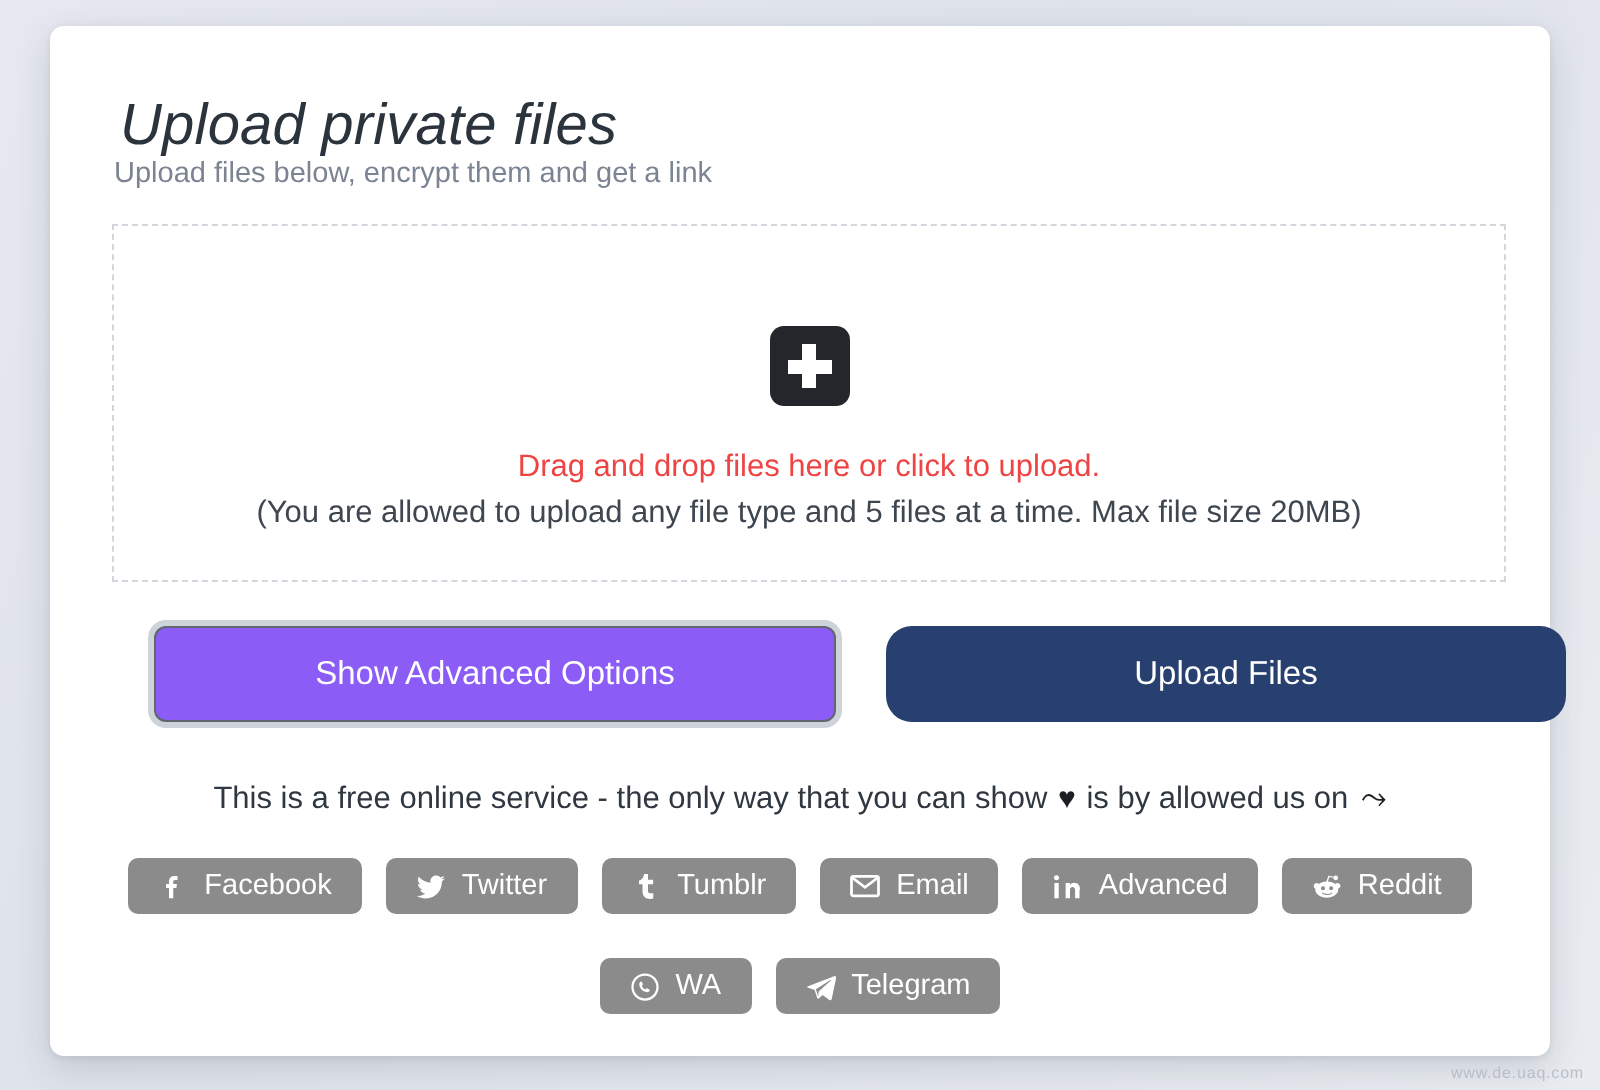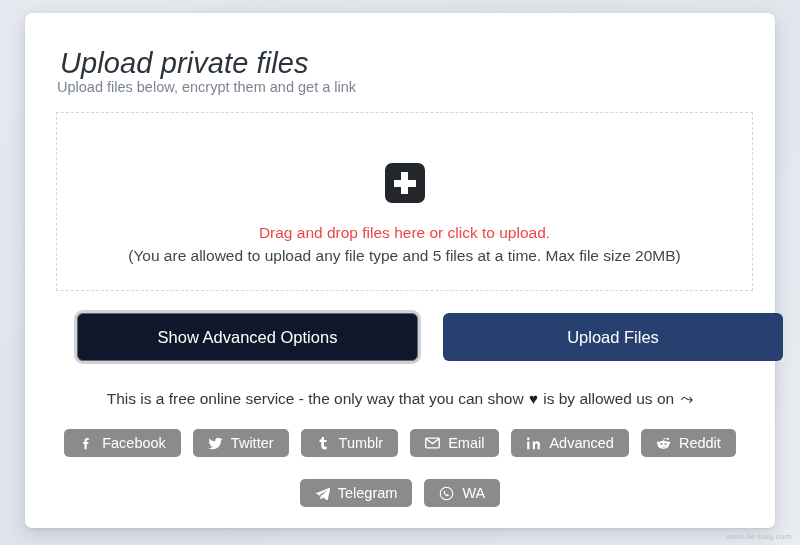--- a/index.html
+++ b/index.html
@@ -132,28 +132,29 @@
     cursor: pointer;
     display: flex;
     align-items: center;
     justify-content: center;
     box-sizing: border-box;
     padding: 0;
   }
   .btn-advanced {
     left: 26px;
     width: 341px;
-    background: #0f172a;
+    background: #8b5cf6;
     box-shadow: 0 0 0 3px rgba(190, 196, 204, 0.75);
     border: 1px solid #60666d;
   }
   .btn-upload {
     left: 392px;
     width: 340px;
     background: #27406f;
+    border-radius: 13px;
   }
 
   
   .share-text {
     position: absolute;
     left: 0;
     right: 0;
     top: 377px;
     text-align: center;
     font-size: 15.5px;
@@ -306,34 +307,34 @@
       </span>
       <span>Reddit</span>
     </button>
 
   </div>
 
   <div class="social-row social-row-2">
 
     <button class="social-btn">
       <span class="social-ico">
-        <svg width="15" height="15" viewBox="0 0 24 24" fill="#ffffff">
-            <path d="M22.5 3.3 1.6 11.4c-.9.3-.9.9-.1 1.1l5.3 1.7 2 6.2c.2.7.4.9 1 .9.4 0 .6-.2.9-.5l2.6-2.5 5.4 4c1 .5 1.7.3 1.9-.9l3.5-16.4c.3-1.4-.5-2-1.6-1.7zM7.9 13.8l11.4-7.2c.5-.3 1-.2.6.2l-9.8 8.8-.4 4-1.8-5.8z"></path>
-          </svg>
-      </span>
-      <span>Telegram</span>
-    </button>
-
-    <button class="social-btn">
-      <span class="social-ico">
         <svg width="15" height="15" viewBox="0 0 24 24" fill="none" stroke="#ffffff" stroke-width="1.8">
             <circle cx="12" cy="12" r="10"></circle>
             <path d="M8.6 7.6c.3-.1.7 0 .9.4l.8 1.5c.1.3.1.6-.1.8l-.5.5c-.2.2-.2.4-.1.6.5 1 1.4 1.9 2.4 2.4.2.1.5.1.6-.1l.5-.5c.2-.2.5-.3.8-.1l1.5.8c.4.2.5.6.4.9-.3.8-1.1 1.4-2 1.4-3.2 0-6.4-3.2-6.4-6.4 0-.9.5-1.8 1.2-2.2z" fill="#ffffff" stroke="none"></path>
           </svg>
       </span>
       <span>WA</span>
     </button>
 
+    <button class="social-btn">
+      <span class="social-ico">
+        <svg width="15" height="15" viewBox="0 0 24 24" fill="#ffffff">
+            <path d="M22.5 3.3 1.6 11.4c-.9.3-.9.9-.1 1.1l5.3 1.7 2 6.2c.2.7.4.9 1 .9.4 0 .6-.2.9-.5l2.6-2.5 5.4 4c1 .5 1.7.3 1.9-.9l3.5-16.4c.3-1.4-.5-2-1.6-1.7zM7.9 13.8l11.4-7.2c.5-.3 1-.2.6.2l-9.8 8.8-.4 4-1.8-5.8z"></path>
+          </svg>
+      </span>
+      <span>Telegram</span>
+    </button>
+
   </div>
 
 </div>
 
 <div class="watermark">www.de.uaq.com</div>
 
 </body></html>

